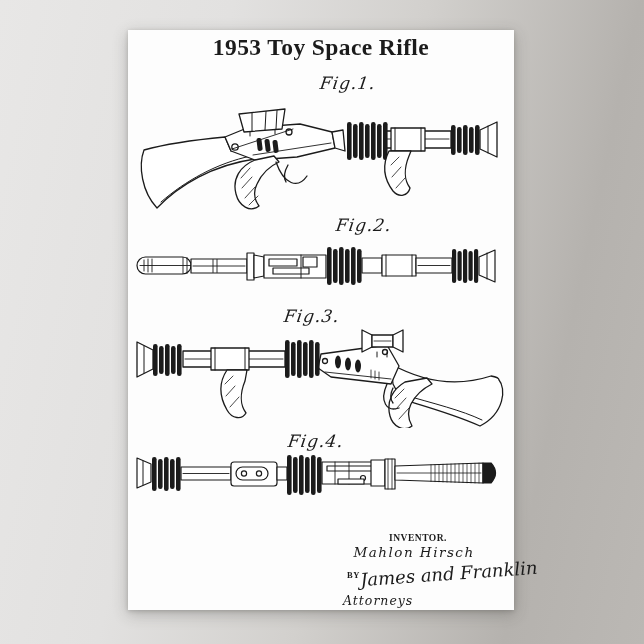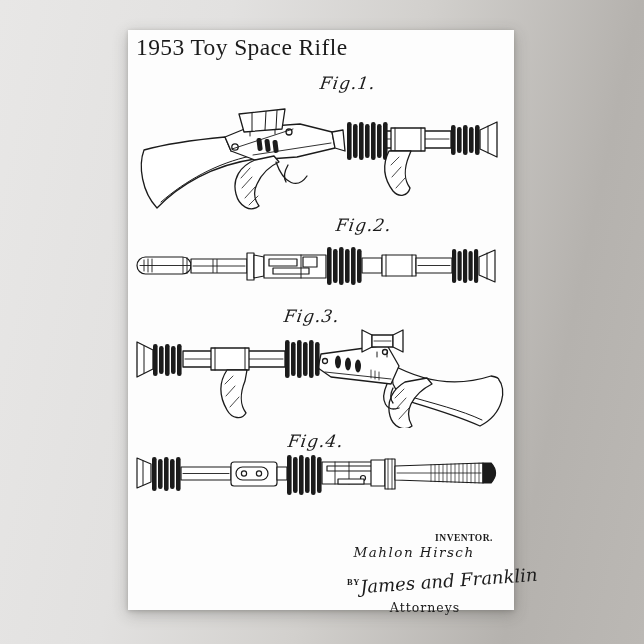--- a/index.html
+++ b/index.html
@@ -21,22 +21,22 @@
       #d2d0cd 55%,
       var(--backdrop-dark) 82%,
       #bbb8b4 100%);
   }
   .poster{
     position:absolute;left:128px;top:30px;width:386px;height:580px;
     background:var(--paper);
     box-shadow:0 4px 14px rgba(60,58,55,.30), 0 1px 4px rgba(60,58,55,.22);
   }
   .title{
-    position:absolute;top:4px;left:8px;width:100%;margin:0;
-    font-size:23.5px;font-weight:400;
+    position:absolute;top:4px;left:0;width:100%;margin:0;
+    text-align:center;font-size:23.5px;font-weight:700;
     color:var(--ink);letter-spacing:.4px;
   }
   .fig-label{
     position:absolute;color:var(--ink);
     font-family:"DejaVu Serif", serif;font-style:italic;
     font-size:17px;letter-spacing:1px;
     transform:skewX(-8deg);
     text-align:center;width:72px;
   }
   .fig-label.f1{left:184px;top:43px;}
@@ -45,41 +45,41 @@
   .fig-label.f4{left:152px;top:401px;}
   svg.fig{position:absolute;display:block;}
   svg.f1{left:7px;top:75px;width:370px;height:112px;}
   svg.f2{left:7px;top:213px;width:370px;height:52px;}
   svg.f3{left:7px;top:298px;width:375px;height:100px;}
   svg.f4{left:7px;top:423px;width:370px;height:44px;}
   .credits{
     position:absolute;left:215px;top:503px;width:168px;color:var(--ink);
   }
   .inventor-label{
-    text-align:right;padding-right:18px;
+    text-align:center;padding-right:18px;
     font-size:9.5px;font-weight:bold;letter-spacing:.5px;
   }
   .inventor-name{
     text-align:center;padding-right:26px;margin-top:1px;
     font-family:"DejaVu Serif", serif;font-style:italic;
     font-size:13.5px;letter-spacing:1.5px;
   }
-  .by-line{position:relative;height:33px;margin-top:9px;}
+  .by-line{position:relative;height:33px;margin-top:2px;}
   .by-label{
     position:absolute;left:4px;top:8px;
     font-size:8.5px;font-weight:bold;letter-spacing:.5px;
   }
   .attorney-signature{
     position:absolute;left:17px;top:1px;white-space:nowrap;
     font-family:"DejaVu Serif", serif;font-style:italic;
     font-size:18px;transform:rotate(-4deg);
   }
   .attorneys-label{
-    text-align:center;padding-right:4px;margin-top:-2px;
-    font-family:"DejaVu Serif", serif;
+    text-align:left;padding-right:4px;margin-top:-2px;
+    font-family:"DejaVu Serif", serif;font-style:italic;
     font-size:12.5px;letter-spacing:1px;
   }
 </style>
 </head>
 <body>
 
 <div class="scene">
   <div class="poster">
 
     <h1 class="title">1953 Toy Space Rifle</h1>

